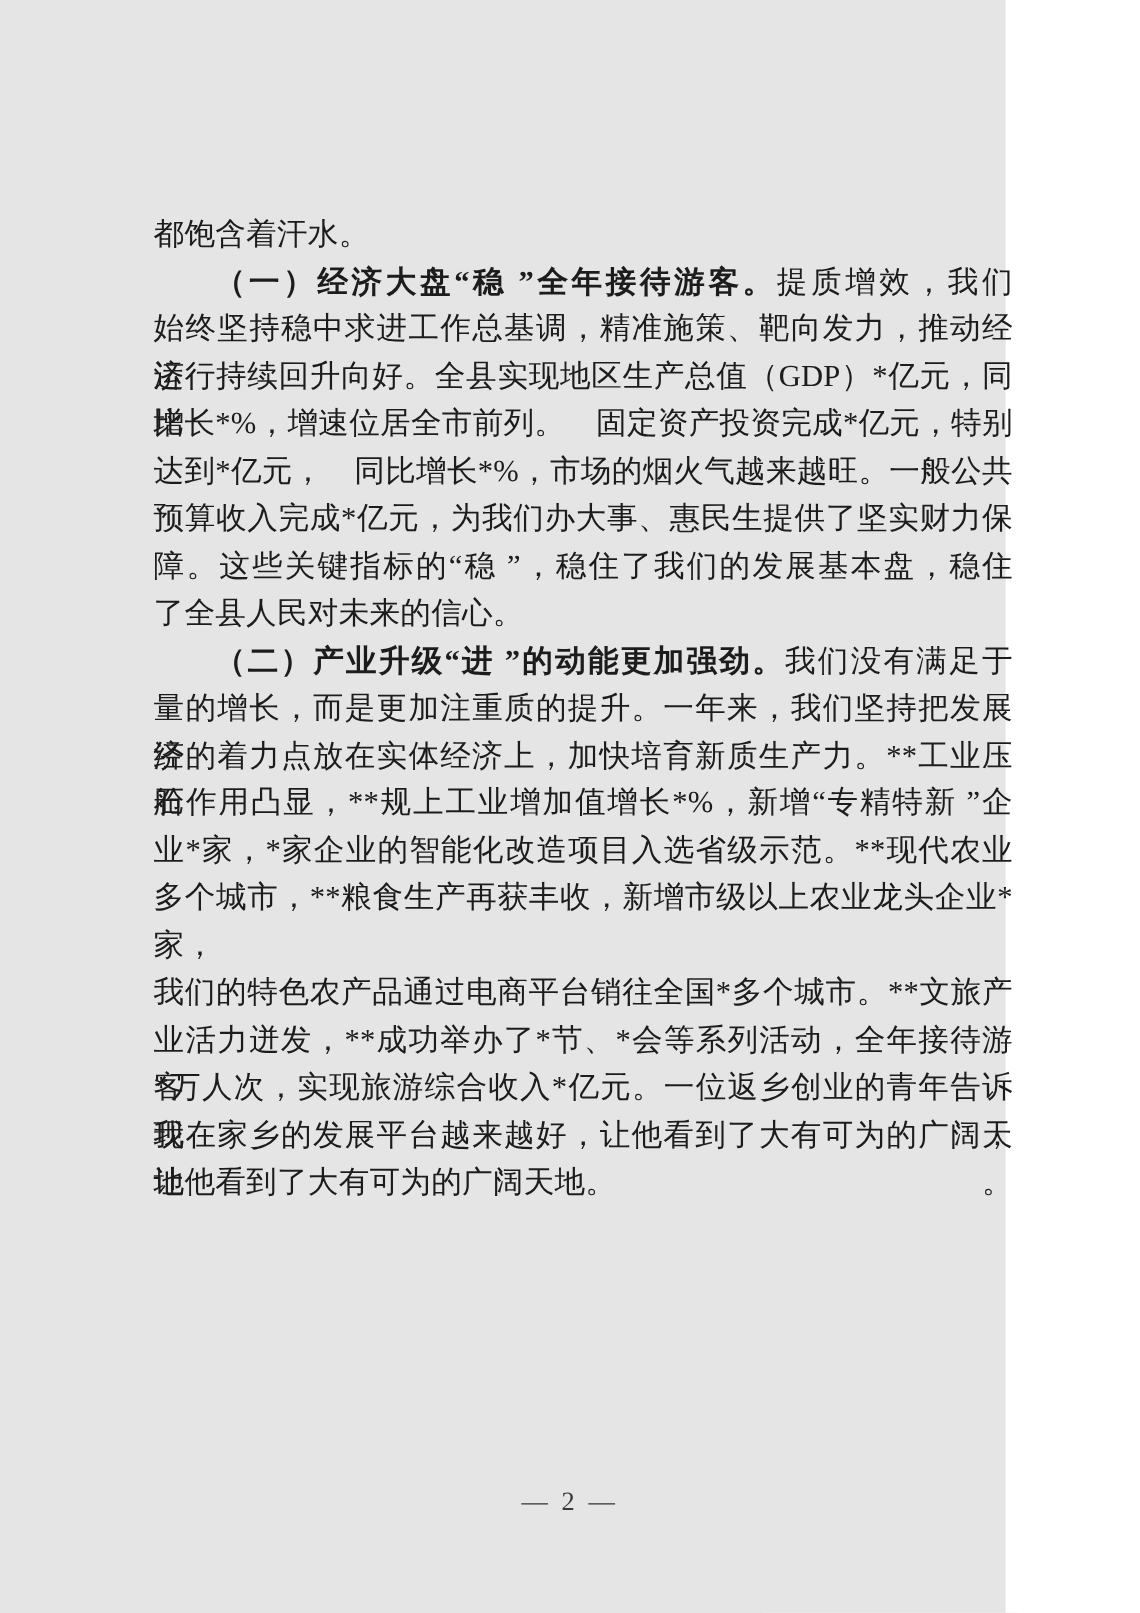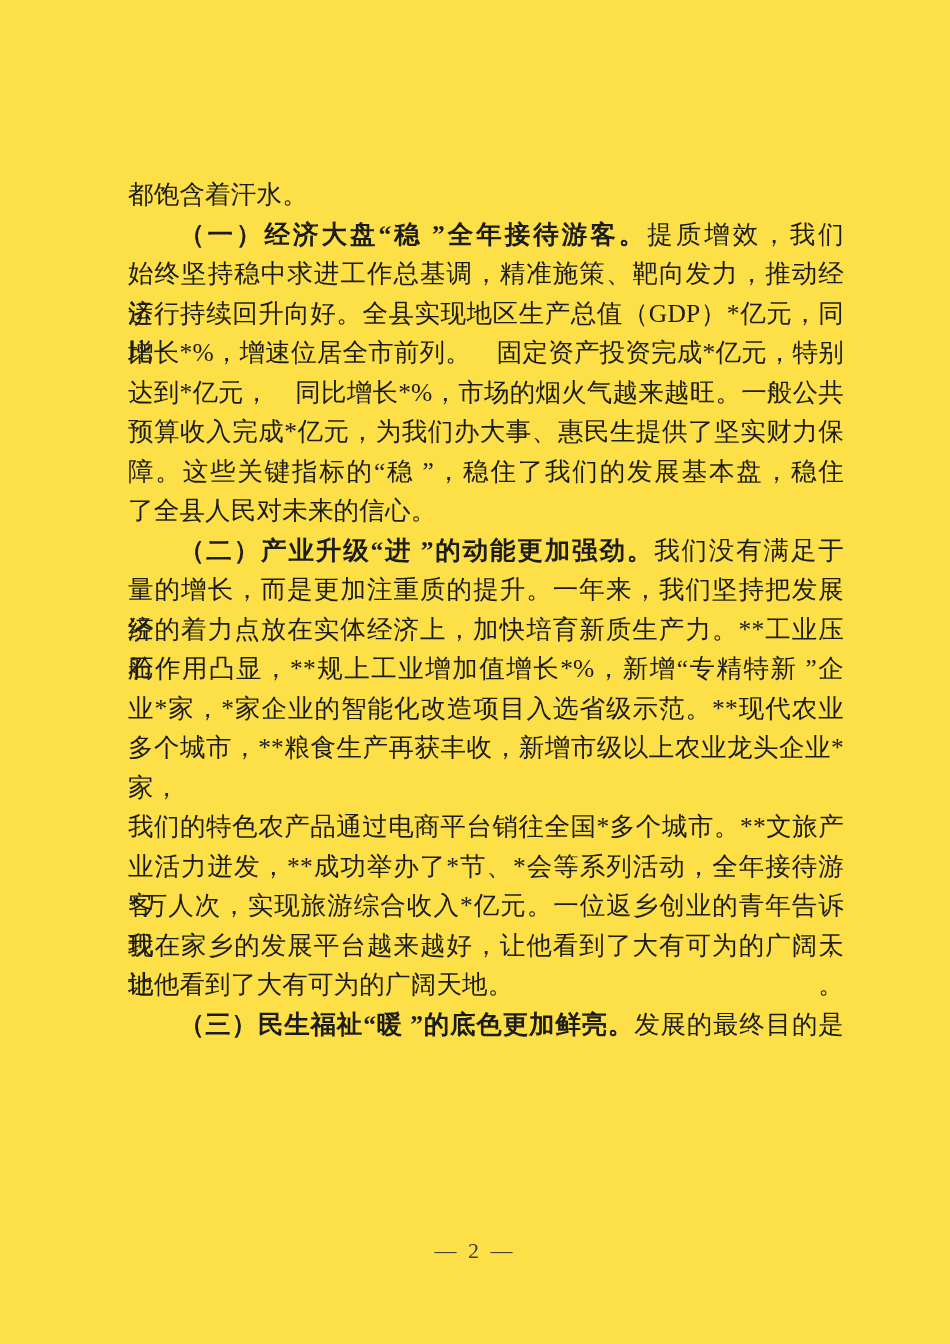--- a/index.html
+++ b/index.html
@@ -7,22 +7,22 @@
   body {
     background:#ffffff;
     color:#1c1c1c;
     font-family:"Liberation Serif","DejaVu Serif",serif;
     position:relative;
     overflow:hidden;
   }
   .page {
     position:absolute;
     left:0; top:0;
-    width:950px; height:1344px;
-    background:#fde047;
+    width:838px; height:1344px;
+    background:#e5e5e5;
   }
   .text-block {
     position:absolute;
     left:128px;
     top:175px;
     width:716px;
   }
   .paragraph { margin:0; }
   .line {
     height:39.5px;
@@ -80,18 +80,15 @@
         <div class="line just"><span class="seg">多个城市，**粮食生产再获丰收，新增市级以上农业龙头企业*</span></div>
         <div class="line left"><span class="seg">家，</span></div>
       </div>
       <div class="paragraph">
         <div class="line just"><span class="seg">我们的特色农产品通过电商平台销往全国*多个城市。**文旅产</span></div>
         <div class="line just"><span class="seg">业活力迸发，**成功举办了*节、*会等系列活动，全年接待游客</span></div>
         <div class="line just"><span class="seg">*万人次，实现旅游综合收入*亿元。一位返乡创业的青年告诉我，</span></div>
         <div class="line just"><span class="seg">现在家乡的发展平台越来越好，让他看到了大有可为的广阔天地。</span></div>
         <div class="line left"><span class="seg">让他看到了大有可为的广阔天地。</span></div>
       </div>
-      <div class="paragraph">
-        <div class="line just indent"><span class="seg b">（三）民生福祉“暖 ”的底色更加鲜亮。</span><span class="seg">发展的最终目的是</span></div>
-      </div>
     </div>
   <div class="footer">— 2 —</div>
 </div>
 
 </body></html>

